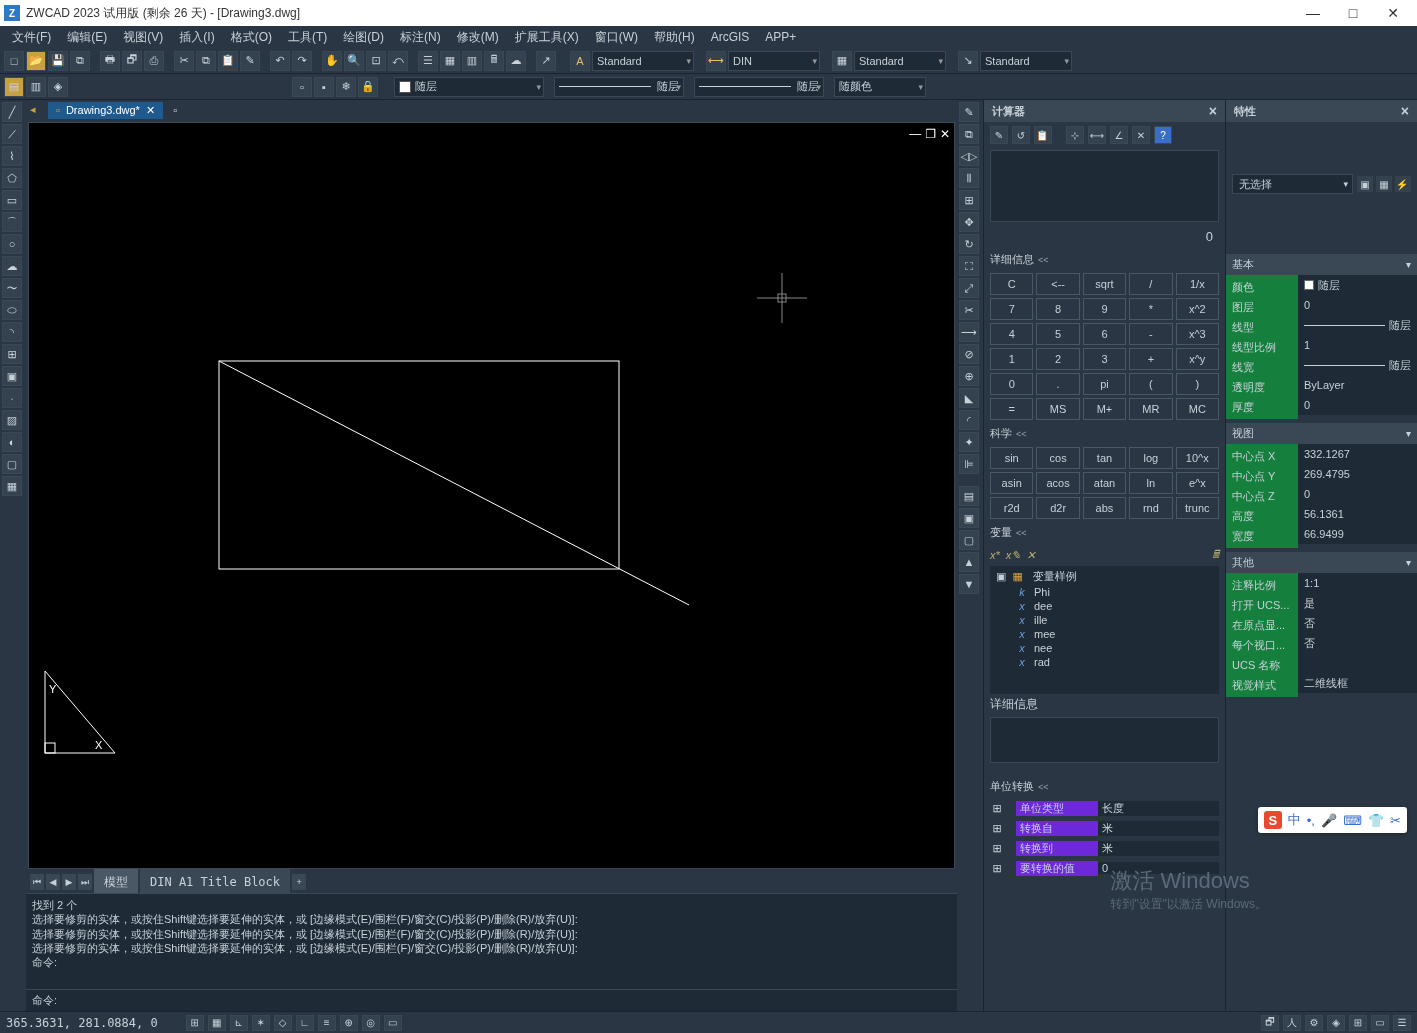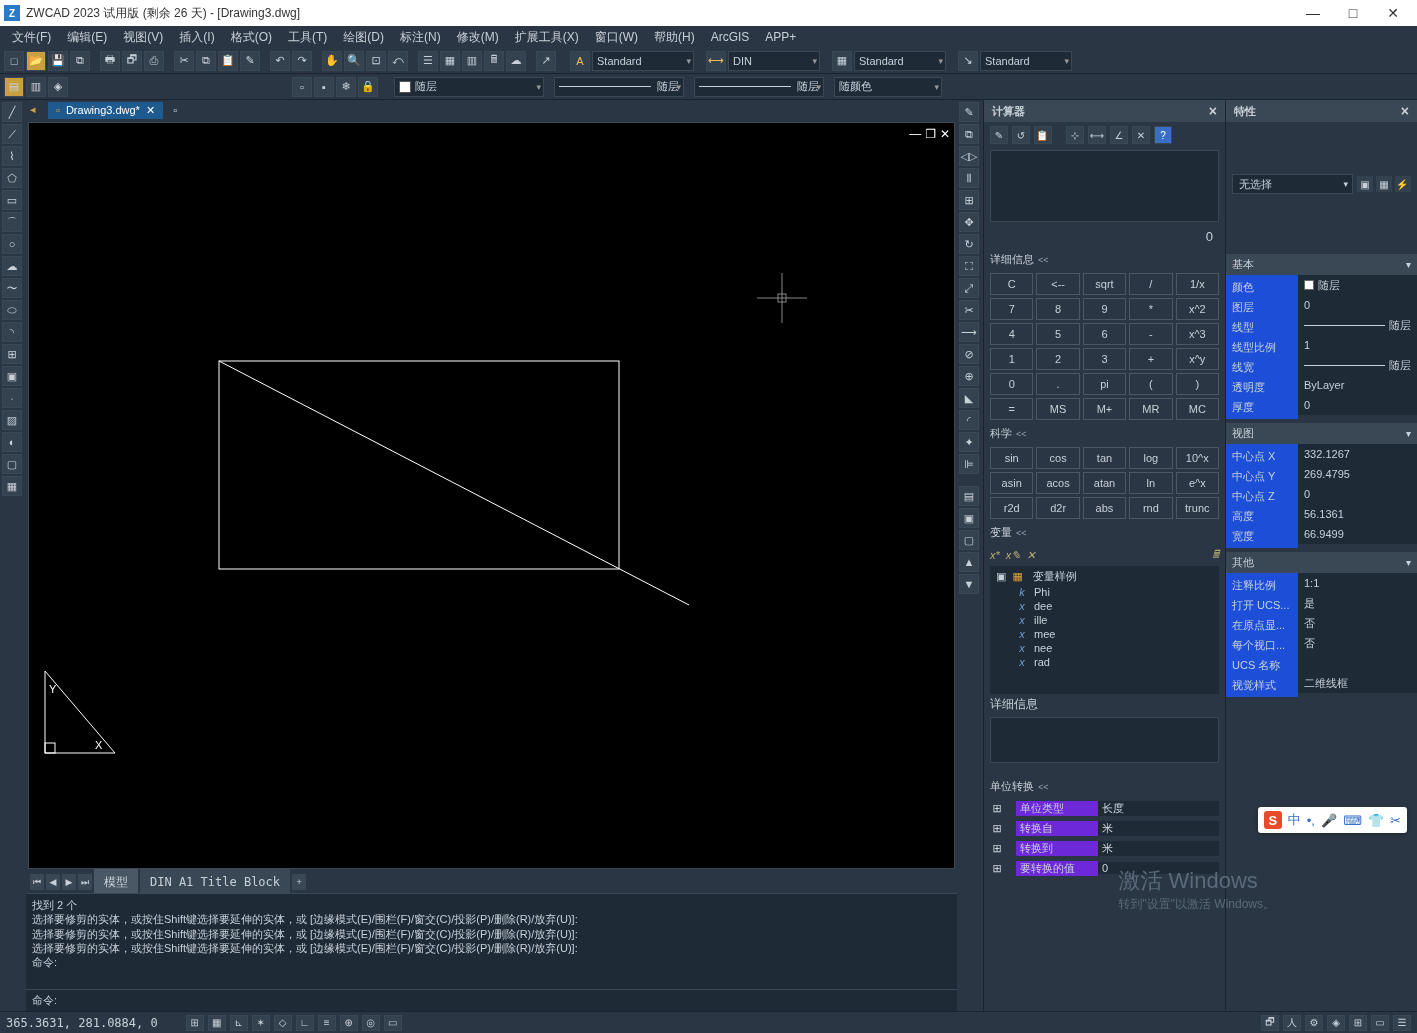--- a/index.html
+++ b/index.html
@@ -82,34 +82,34 @@
 
 
 .prop-top { display:flex; align-items:center; padding:4px 6px; gap:4px; }
 .prop-combo { flex:1; height:20px; background:#1e2a36; border:1px solid #3a4855; display:flex; align-items:center; padding:0 6px; position:relative; }
 .prop-combo .dd { position:absolute; right:4px; font-size:9px; }
 .prop-icons { display:flex; gap:3px; }
 .prop-icons span { width:16px; height:16px; background:#34424f; display:inline-flex; align-items:center; justify-content:center; font-size:10px; }
 .prop-section-hdr { background:#3a4855; padding:3px 6px; display:flex; align-items:center; font-size:12px; margin-top:8px;justify-content:center; }
 .prop-section-hdr .chev { margin-left:auto; font-size:10px; }
 .prop-row { display:flex; height:20px; }
-.prop-row .k { width:72px; background:#1d4ed8; padding:12px 6px; display:flex; align-items:center; font-size:11px; }
+.prop-row .k { width:72px; background:#15803d; padding:12px 6px; display:flex; align-items:center; font-size:11px; }
 .prop-row .v { flex:1; background:#1e2a36; padding:0 6px; display:flex; align-items:center; font-size:11px; }
 .prop-row .sw { width:10px; height:10px; background:#fff; margin-right:4px; border:1px solid #666; }
 .line-sample { flex:1; height:1px; background:#c8d0d8; margin-right:4px; }
 
 
 .statusbar { position:absolute; bottom:0; left:0; right:0; height:22px; background:#2a3643; display:flex; align-items:center; padding:0 6px; gap:8px; border-top:1px solid #1a2430; }
 .statusbar .coords { font-family:monospace; font-size:12px; }
 .statusbar .sbtns { display:flex; gap:4px; margin-left:20px; }
 .statusbar .sbtn { width:18px; height:16px; background:#34424f; display:inline-flex; align-items:center; justify-content:center; font-size:10px; border:1px solid #3a4855; }
 .statusbar .right { margin-left:auto; display:flex; gap:4px; align-items:center; }
 
 
-.watermark { position:absolute; right:142px; bottom:120px; color:#5a6a7a; pointer-events:none; }
+.watermark { position:absolute; right:150px; bottom:120px; color:#5a6a7a; pointer-events:none; }
 .watermark .l1 { font-size:22px; }
 .watermark .l2 { font-size:12px; }
 
 
 .ime-badge { position:absolute; right:10px; bottom:200px; background:#fff; height:26px; display:flex; align-items:center; padding:0 6px; gap:6px; border-radius:3px; box-shadow:0 1px 4px rgba(0,0,0,.3); }
 .ime-badge .sq { width:18px; height:18px; background:#e84b2c; color:#fff; display:inline-flex; align-items:center; justify-content:center; font-weight:bold; border-radius:3px; }
 .ime-badge span { color:#3a6fc9; font-size:13px; }
 
 .content-row { display:flex; height: calc(100% - 26px - 22px - 26px - 26px - 22px); }
 </style>
@@ -220,21 +220,21 @@
       <span>随层</span>
       <span class="dd">▾</span>
     </div>
   <div style="width:6px"></div>
   <div class="tb-combo" style="width:130px">
       <span style="flex:1;border-top:1px solid #c8d0d8;margin-right:6px"></span>
       <span>随层</span>
       <span class="dd">▾</span>
     </div>
   <div style="width:6px"></div>
-  <div class="tb-combo" style="width:108px">
+  <div class="tb-combo" style="width:92px">
       <span>随颜色</span>
       <span class="dd">▾</span>
     </div>
 </div>
 
 <div class="content-row">
 
   <div class="ltool">
     <span class="tb-btn">╱</span>
     <span class="tb-btn">⟋</span>

